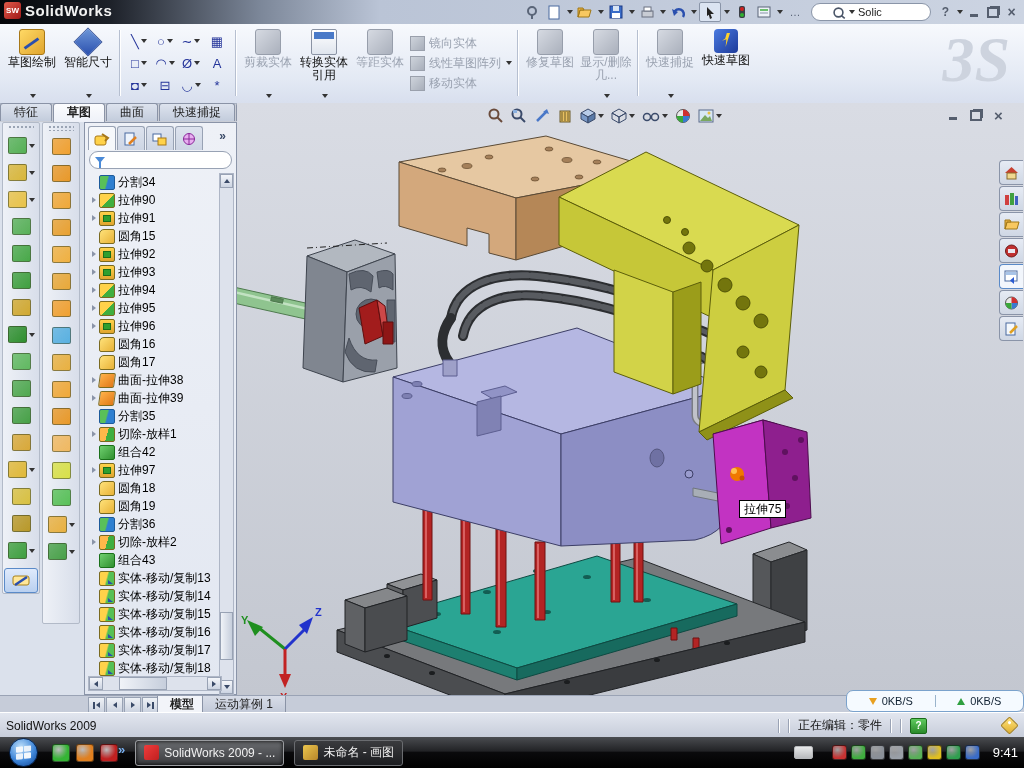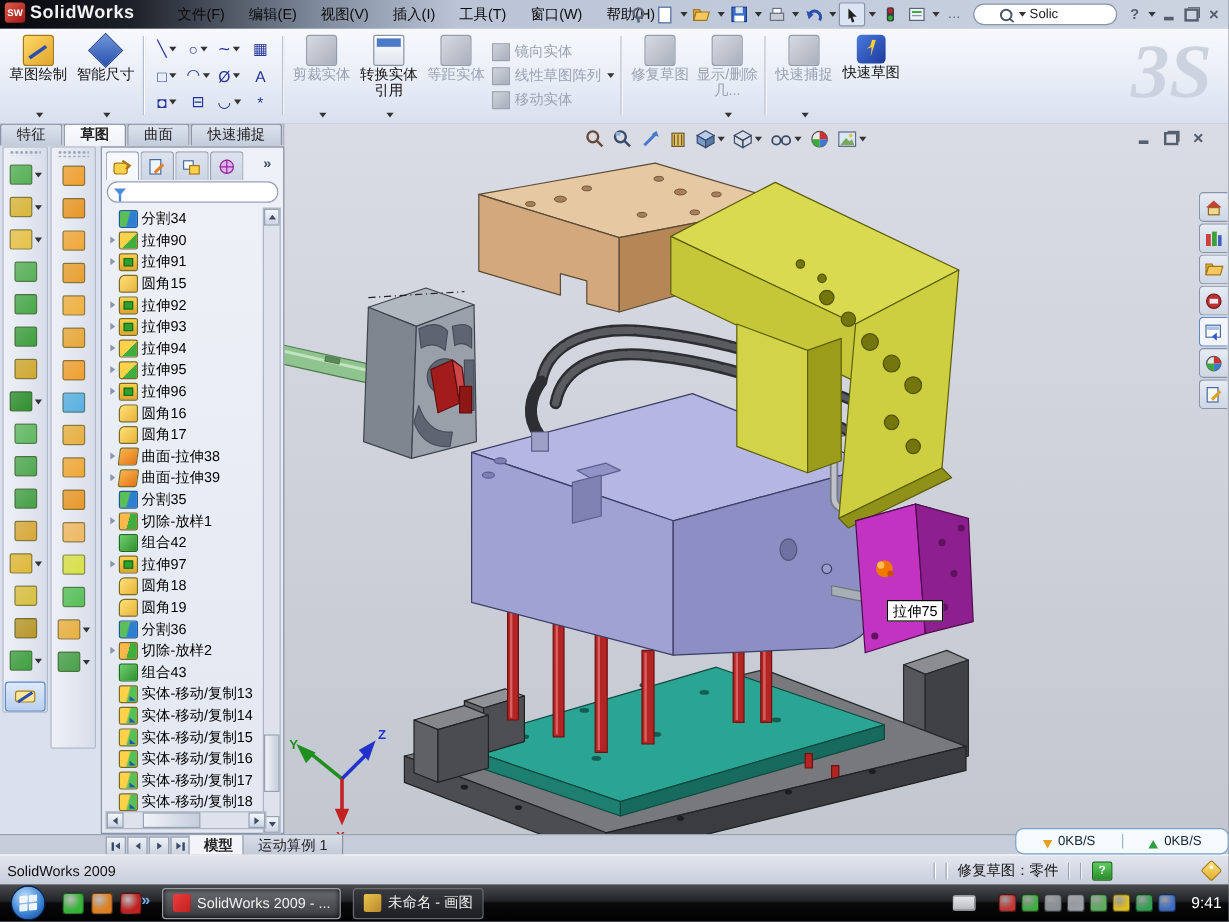--- a/index.html
+++ b/index.html
@@ -117,21 +117,21 @@
   #taskpane{position:absolute;left:999px;top:160px;width:24px;z-index:6;display:flex;flex-direction:column;gap:1px;}
   .tptab{width:23px;height:23px;background:linear-gradient(#e6ebf4,#cfd7e4);border:1px solid #8a94a8;
      border-right:none;border-radius:4px 0 0 4px;display:flex;align-items:center;justify-content:center;}
   .tptab.sel{background:#f2f6fc;border-color:#5a8ac8;}
   
   #tooltip{position:absolute;left:739px;top:500px;background:#fff;border:1px solid #000;
      padding:0 4px;height:16px;line-height:16px;font-size:12px;z-index:7;color:#000;}
   
   #netov{position:absolute;left:846px;top:690px;width:176px;height:20px;background:#f5faff;
      border:1px solid #7aa2cc;border-radius:7px;display:flex;align-items:center;z-index:8;font-size:11px;color:#123;}
-  .nseg{flex:1;display:flex;align-items:flex-end;justify-content:center;gap:5px;}
+  .nseg{flex:1;display:flex;align-items:center;justify-content:center;gap:5px;}
   .ndiv{width:1px;height:12px;background:#9ab4cc;}
   .arr-dn{width:0;height:0;border-left:4px solid transparent;border-right:4px solid transparent;border-top:7px solid #e8a020;}
   .arr-up{width:0;height:0;border-left:4px solid transparent;border-right:4px solid transparent;border-bottom:7px solid #2fa040;}
   
   #doctabs{position:absolute;left:0;top:695px;width:1024px;height:17px;background:#c6ccd9;border-top:1px solid #9aa3b5;}
   #docnav{position:absolute;left:88px;top:1px;display:flex;gap:1px;}
   .dnb{width:15px;height:14px;background:linear-gradient(#eef1f6,#ccd3e0);border:1px solid #98a2b4;display:flex;align-items:center;justify-content:center;gap:1px;}
   .dnb .bar{width:2px;height:7px;background:#3a4a68;}
   .dtab{position:absolute;top:0;height:16px;line-height:16px;padding:0 12px;background:linear-gradient(#d8dde8,#c2c9d8);
      border:1px solid #8a93a6;border-top:none;color:#222;}
@@ -172,29 +172,20 @@
 </head>
 <body>
 
 <div id="app">
 
   <div id="titlebar">
     <div id="logo">
       <div class="cube">SW</div>
       <div class="lt"><span>SolidWorks</span></div>
     </div>
-    <div id="menubar">
-        <span class="menu-item">文件(F)</span>
-        <span class="menu-item">编辑(E)</span>
-        <span class="menu-item">视图(V)</span>
-        <span class="menu-item">插入(I)</span>
-        <span class="menu-item">工具(T)</span>
-        <span class="menu-item">窗口(W)</span>
-        <span class="menu-item">帮助(H)</span>
-      </div>
     <div id="tb-right">
       <span class="tbi">
           <svg width="14" height="14">
             <circle cx="7" cy="6" r="4" fill="none" stroke="#5a6578" stroke-width="2"></circle>
             <line x1="7" y1="9" x2="7" y2="14" stroke="#5a6578" stroke-width="2"></line>
           </svg>
         </span>
       <span class="tbi">
           <svg width="13" height="15">
             <rect x="1" y="1" width="10" height="13" fill="#fff" stroke="#4a6aa0"></rect>
@@ -1051,21 +1042,21 @@
     </div>
     <div class="dtab active" style="left:157px;">模型</div>
     <div class="dtab" style="left:202px;">运动算例 1</div>
   </div>
 
   <div id="statusbar">
     <span id="sb-left">SolidWorks 2009</span>
     <div id="sb-right">
       <span class="sbsep"></span>
         <span class="sbsep"></span>
-      <span style="color:#111;">修复草图：零件</span>
+      <span style="color:#111;">正在编辑：零件</span>
       <span class="sbsep"></span>
         <span class="sbsep"></span>
       <span id="helpbadge">?</span>
       <span style="width:60px;"></span>
       <span id="tagicon"></span>
     </div>
   </div>
 
   <div id="taskbar">
     <div id="orb">

